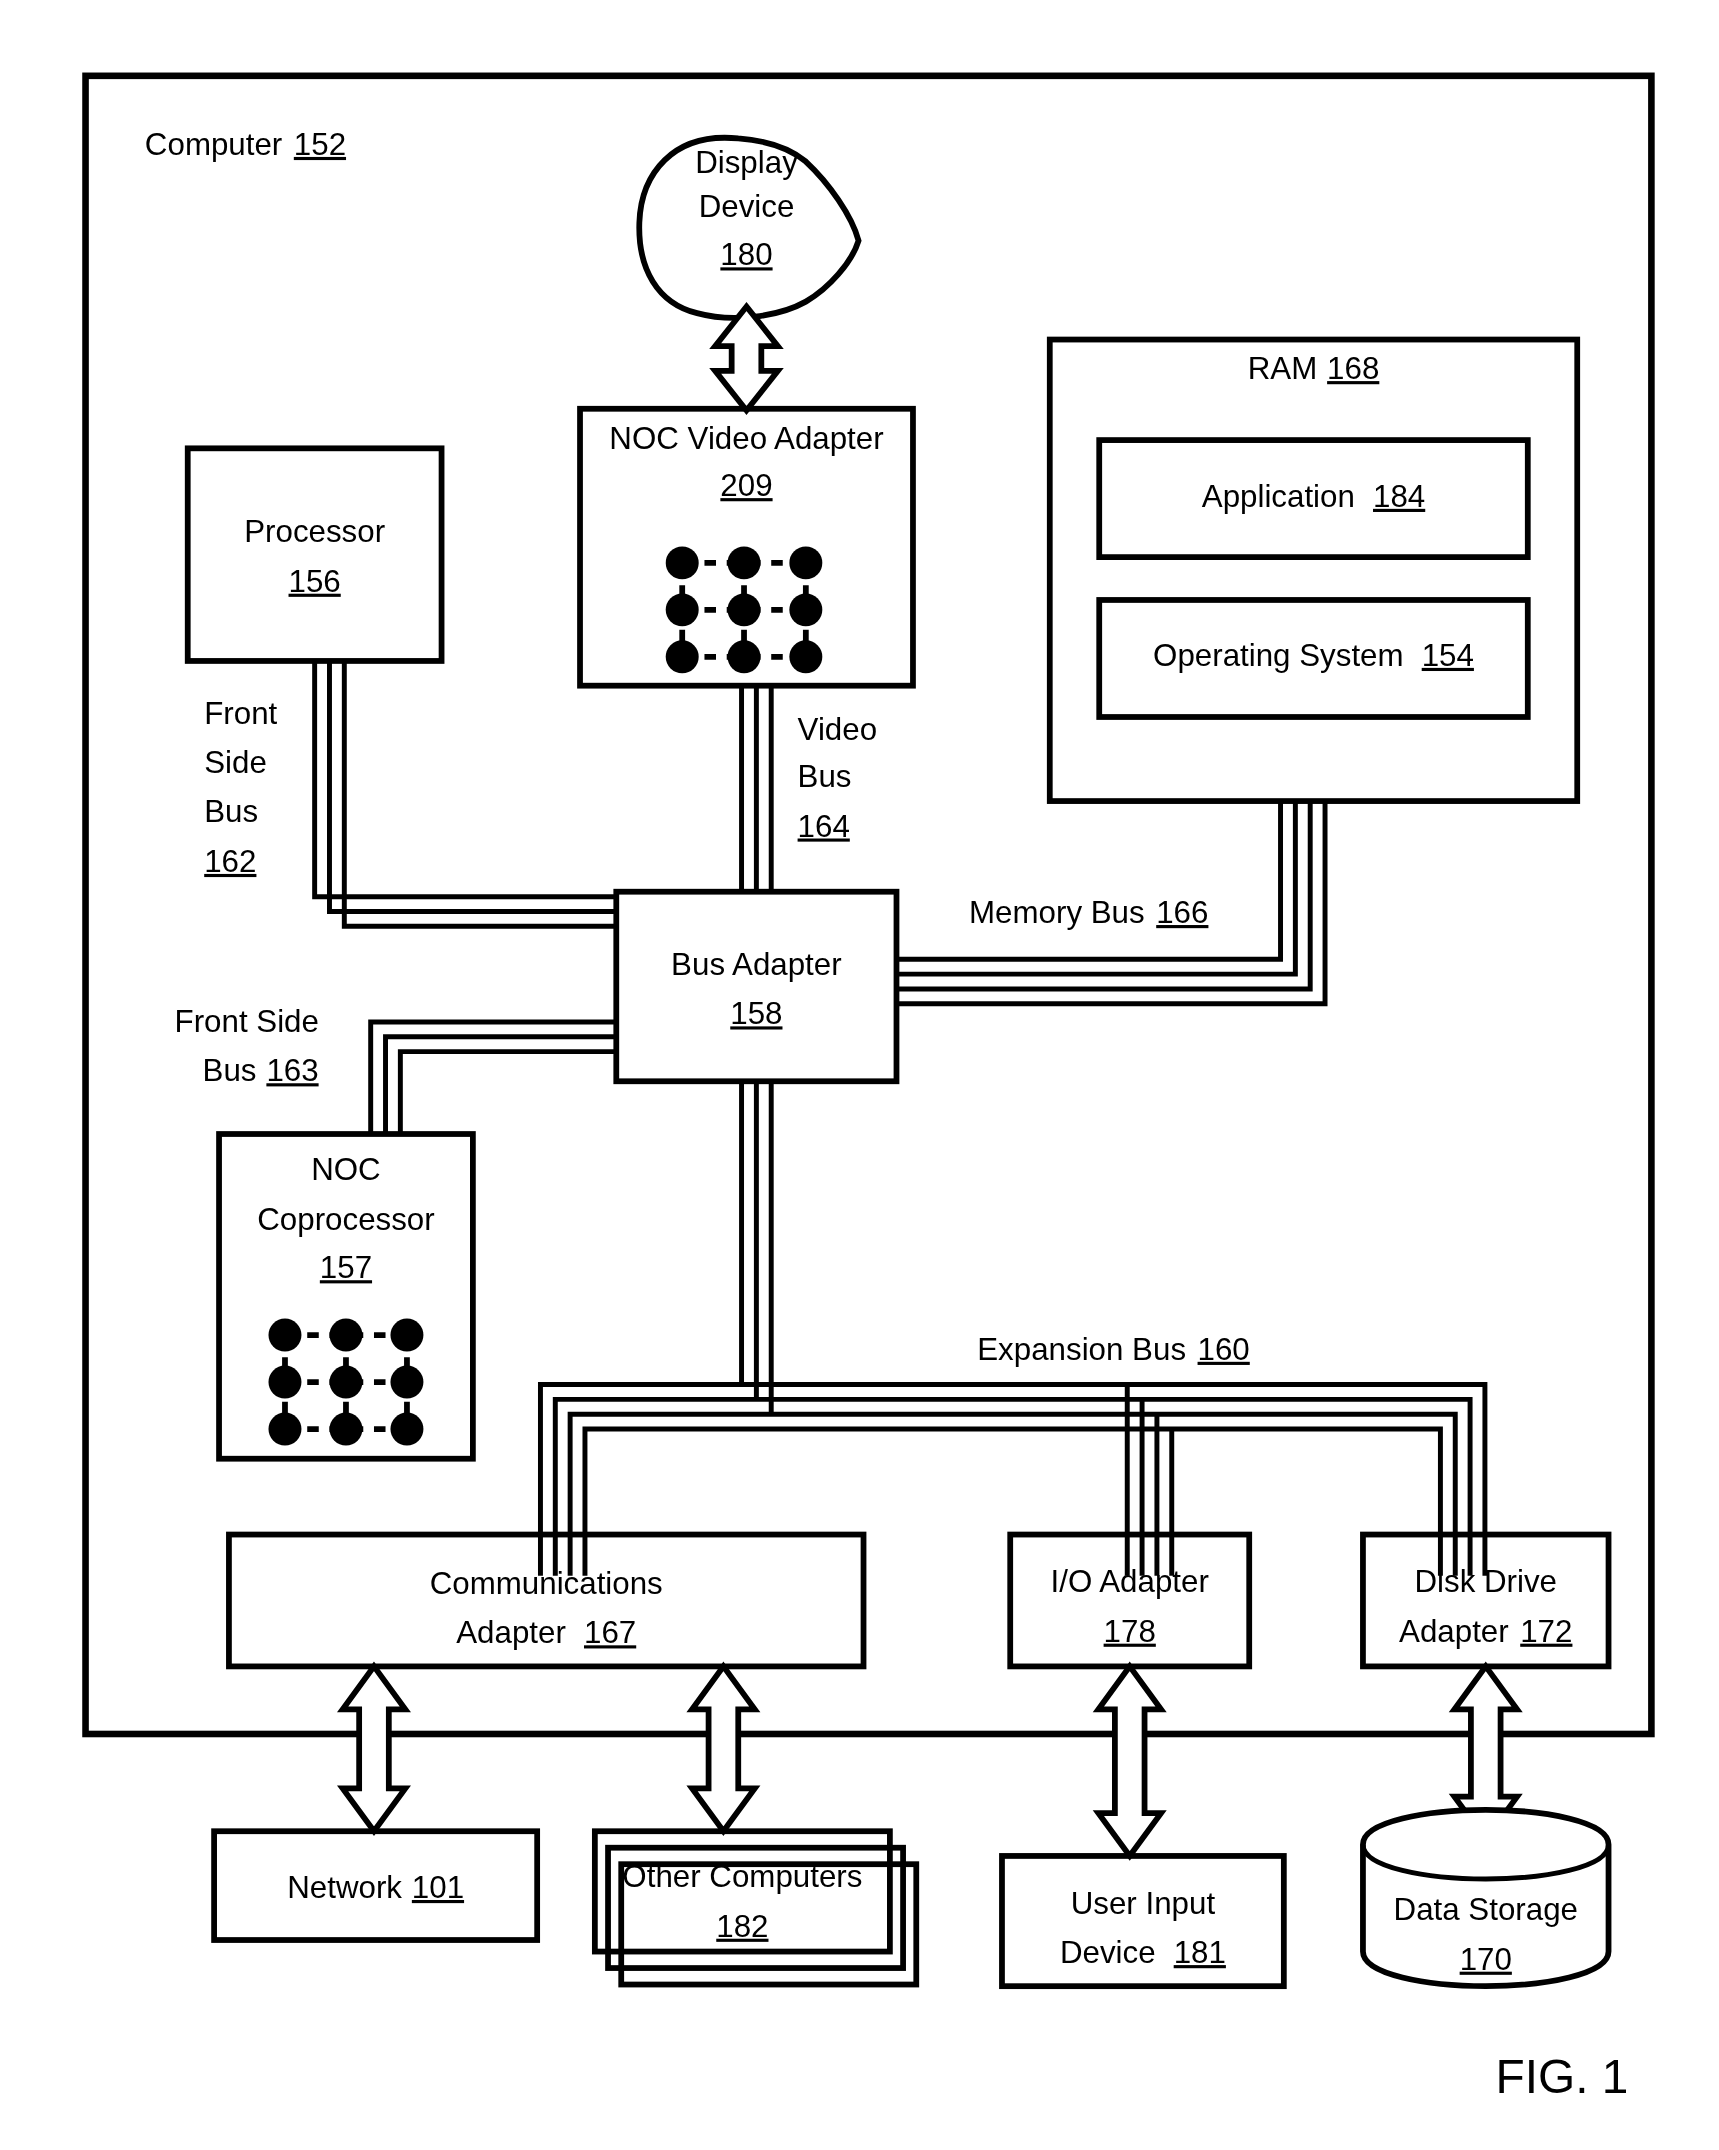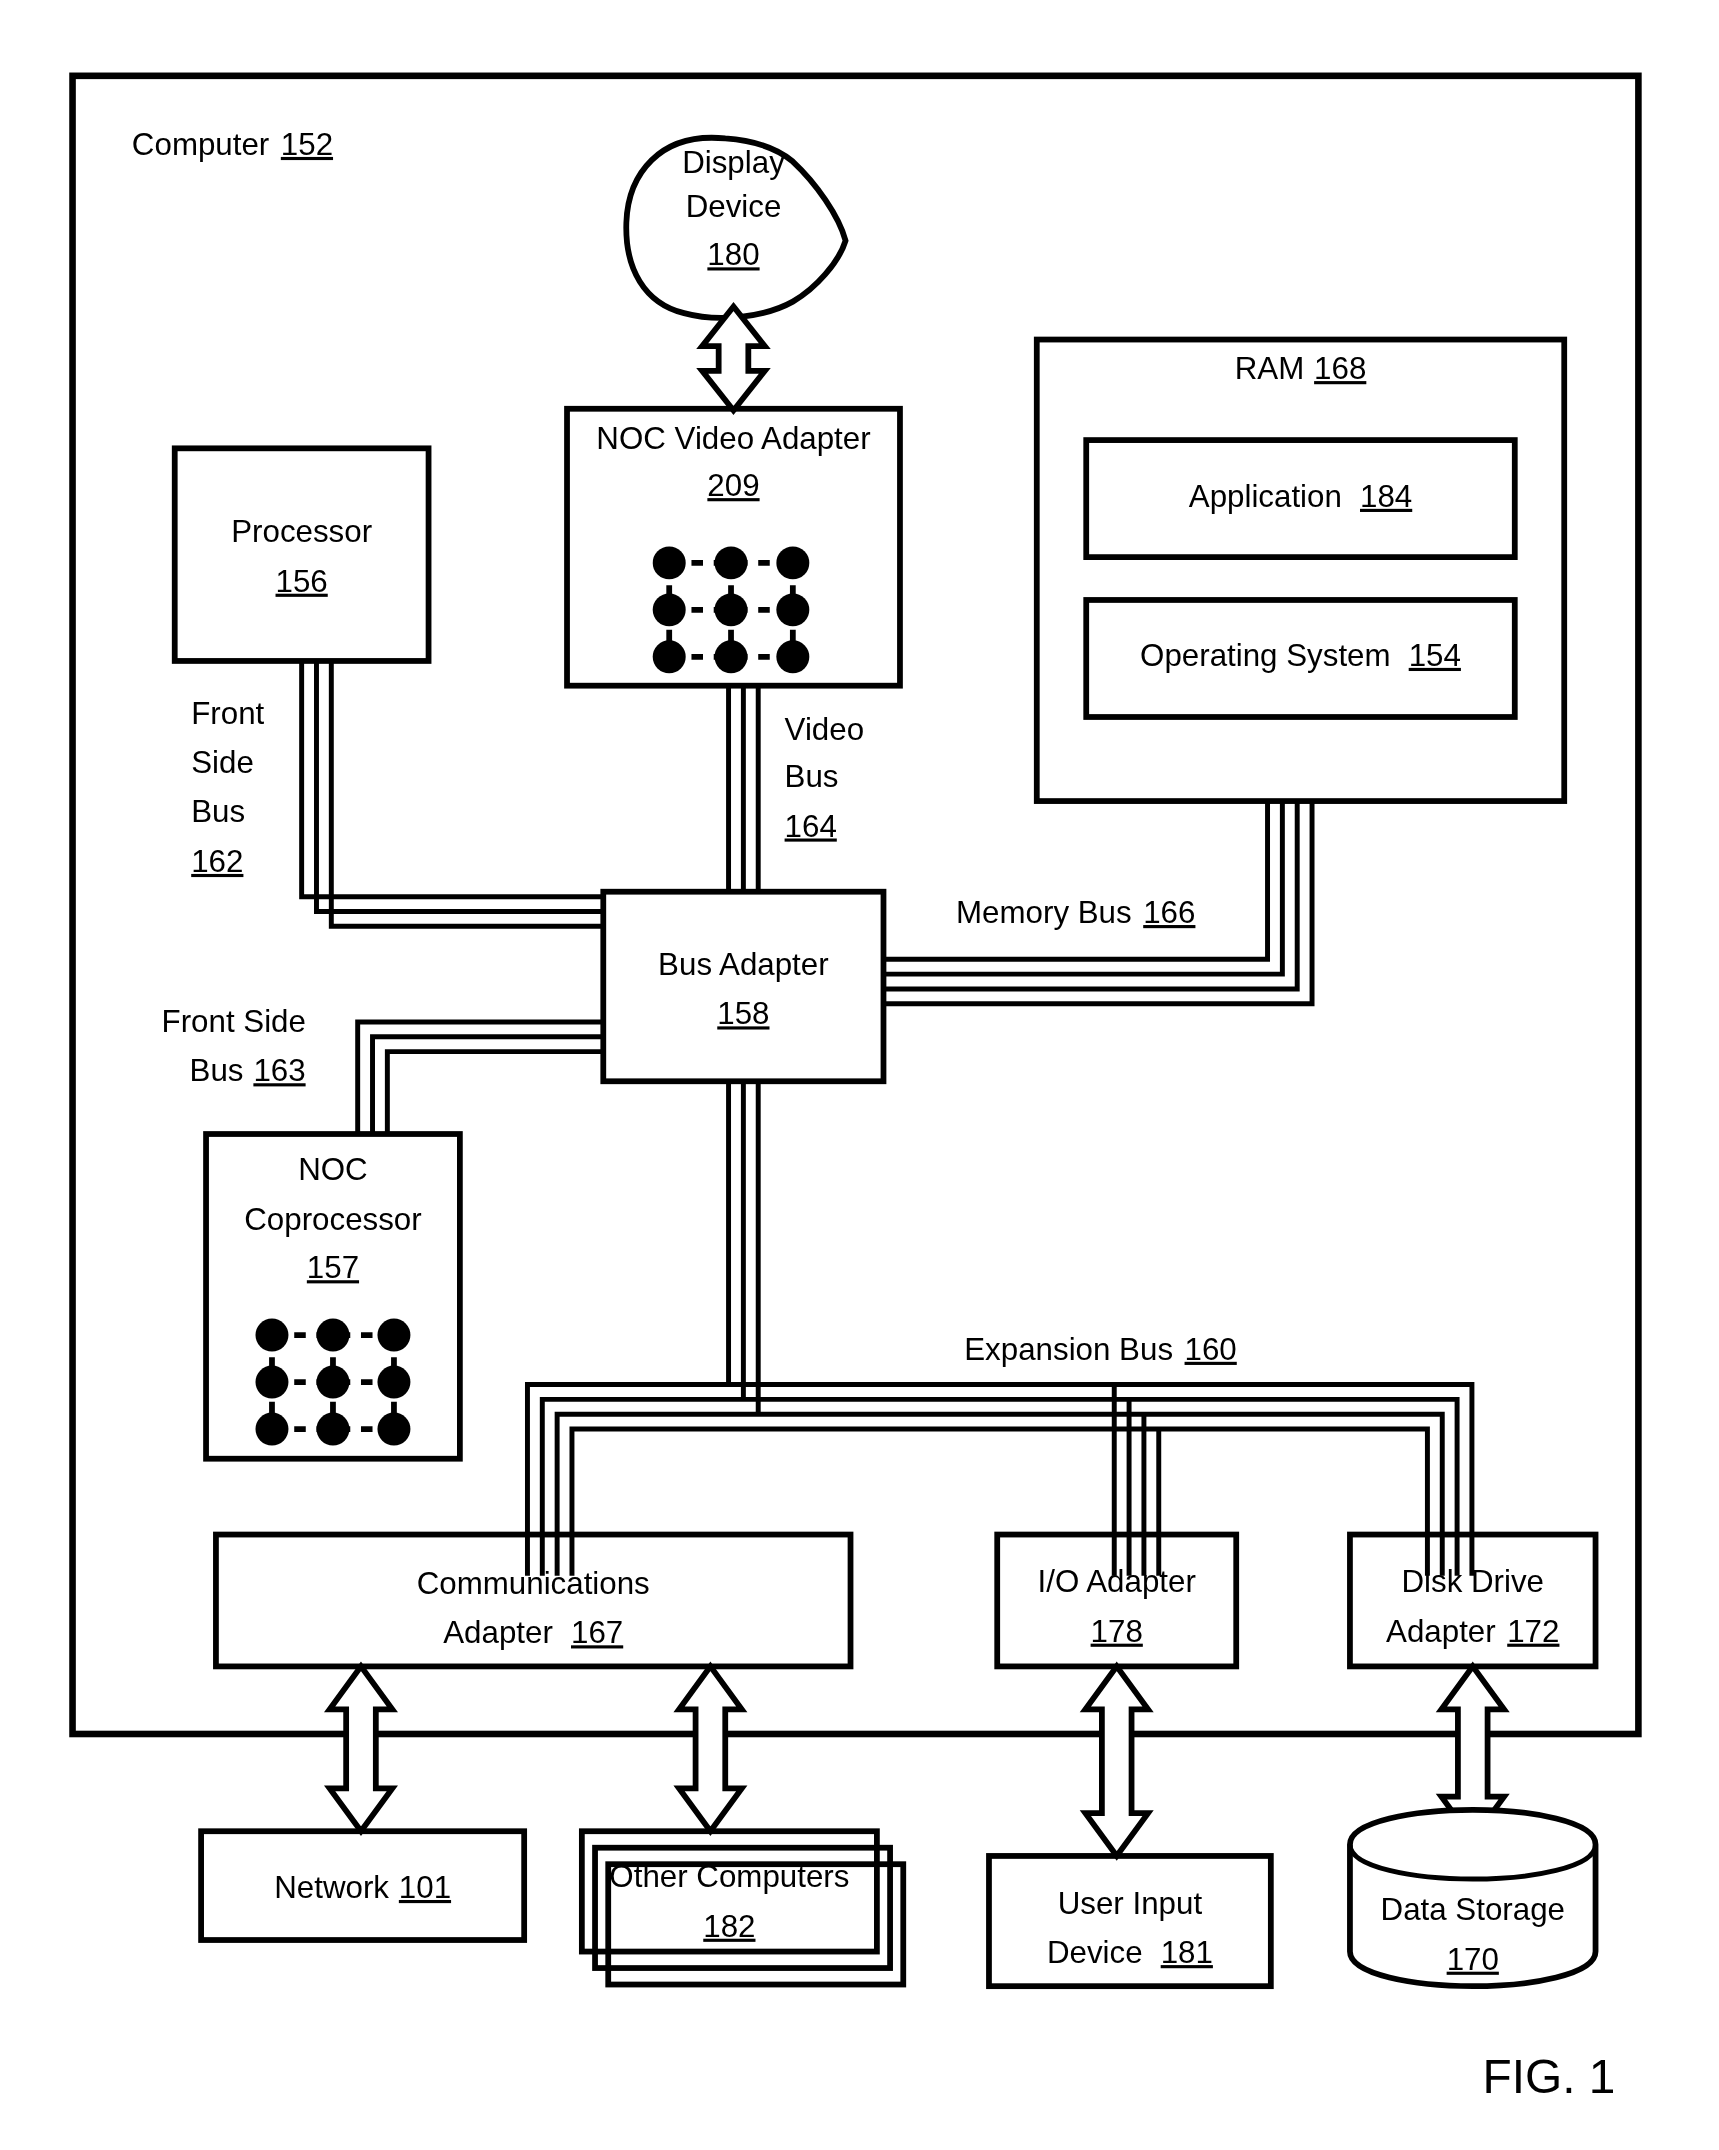--- a/index.html
+++ b/index.html
@@ -6,20 +6,21 @@
     margin: 0;
     padding: 0;
     background: #ffffff;
   }
   #figure-root {
     position: relative;
     width: 1680px;
     height: 2151px;
     background: #ffffff;
     font-family: "Liberation Sans", sans-serif;
+    padding-left: 13px;
   }
   svg#fig {
     display: block;
     width: 1720px;
     height: 2151px;
   }
   .blk {
     fill: none;
     stroke: #000000;
     stroke-width: 7;

